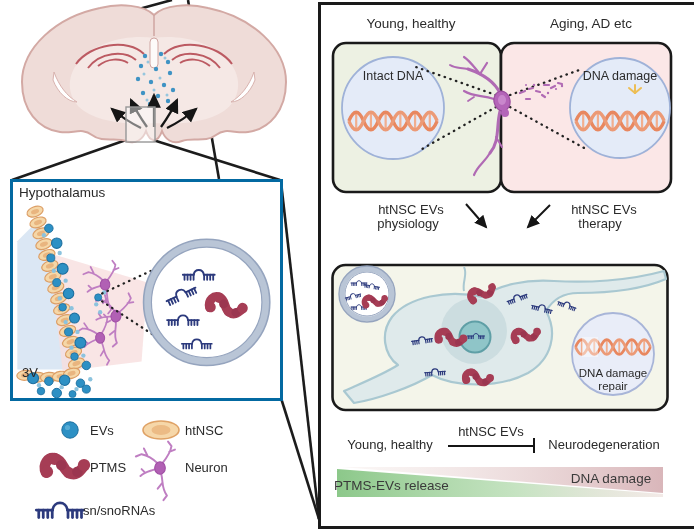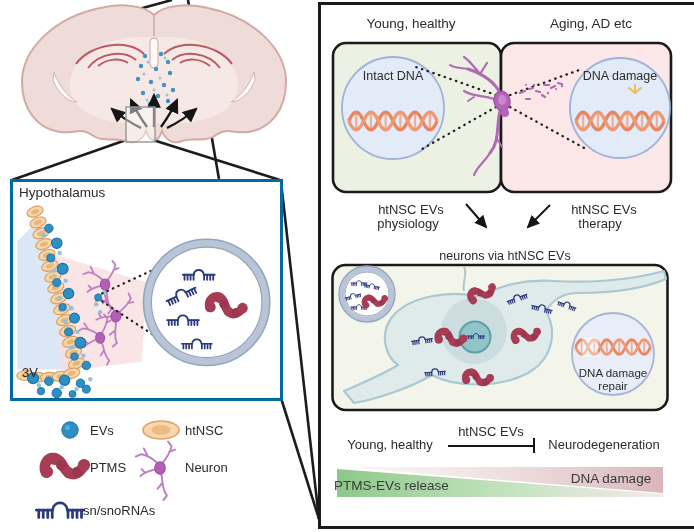--- a/index.html
+++ b/index.html
@@ -314,21 +314,20 @@
       <defs>
         <marker id="ah-mid" markerWidth="8" markerHeight="8" refX="5.5" refY="3" orient="auto">
           <path d="M0,0 L6.5,3 L0,6 Z" fill="#151515"></path>
         </marker>
       </defs>
       <g stroke="#151515" stroke-width="2" fill="none">
         <path d="M8,3 L28,26" marker-end="url(#ah-mid)"></path>
         <path d="M92,4 L70,26" marker-end="url(#ah-mid)"></path>
       </g>
     </svg>
-    <div class="lbl ctr t12" style="left:184px;top:244px;font-size:12.5px;">neurons via htNSC EVs</div>
 
     <svg class="abs" style="left:9px;top:256px" width="340" height="152" viewBox="0 0 340 152">
       <rect x="2.5" y="4" width="335" height="145" rx="13" fill="#f4f5ea" stroke="#1a1a1a" stroke-width="2.6"></rect>
       <path d="M14,130 C32,122 52,114 68,104 C54,94 50,72 62,56 C78,36 118,28 152,36 C168,24 196,18 224,20 C256,22 298,20 334,10 L336,18 C308,30 274,32 248,32 C232,32 222,40 216,50 C228,72 222,98 198,112 C168,128 124,126 102,114 C82,126 48,138 24,142 Z" fill="#dce8ea" fill-opacity="0.88" stroke="#a9c8d1" stroke-width="2.2" stroke-linejoin="round"></path>
       <path d="M134,30 C132,20 138,14 134,6" fill="none" stroke="#a9c8d1" stroke-width="2"></path>
       <circle cx="144" cy="70" r="33" fill="#ccdde0"></circle>
       <circle cx="145" cy="76" r="15.5" fill="#8fc5c8" stroke="#5f9fa6" stroke-width="2"></circle>
       <g>
         <circle cx="37" cy="33" r="25" fill="#ffffff" stroke="#b9c5d6" stroke-width="5"></circle>
         <circle cx="37" cy="33" r="28" fill="none" stroke="#95a4be" stroke-width="1.4"></circle>

